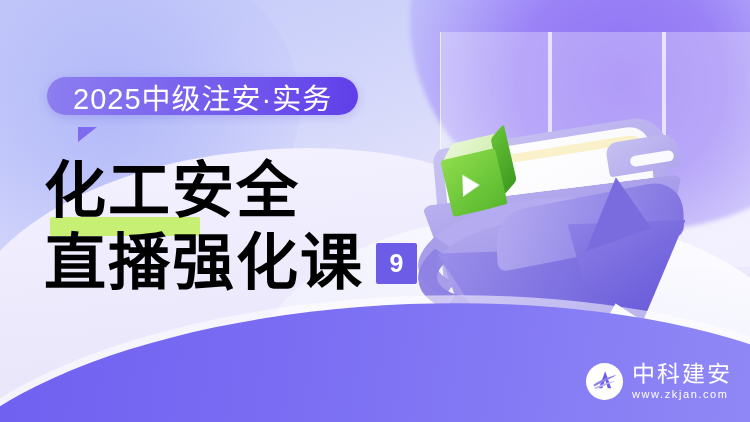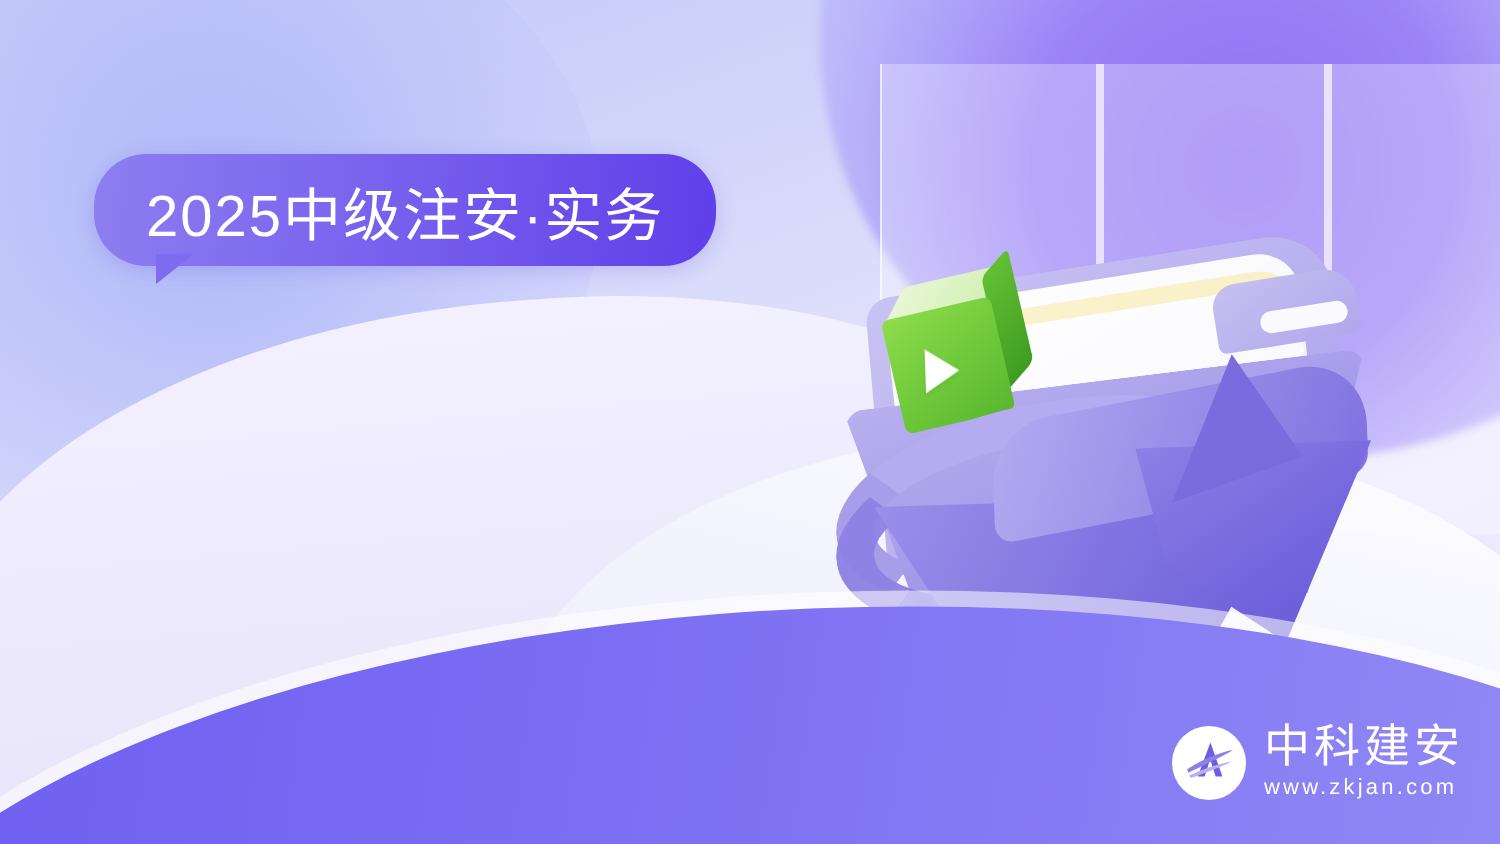--- a/index.html
+++ b/index.html
@@ -195,21 +195,21 @@
     width:210px; height:78px;
     background:linear-gradient(120deg,#9a8fe9 0%,#7f72e1 55%,#6a5cd8 100%);
     clip-path:polygon(0 0, 100% 6%, 78% 100%, 16% 74%);
     transform:rotate(-3deg);
     border-radius:0 0 30px 30px;
   }
 
   
   .badge{
     position:absolute; left:47px; top:77px;
-    height:56px; padding:0 26px;
+    height:38px; padding:0 26px;
     display:flex; align-items:center;
     border-radius:26px;
     background:linear-gradient(95deg,#8d7ef0 0%,#7a64ee 42%,#5f3fe9 100%);
     box-shadow:0 2px 10px rgba(96,70,220,.22);
   }
   .badge span{
     color:#ffffff;
     font-size:29px;
     letter-spacing:1px;
     font-weight:400;
@@ -323,20 +323,28 @@
   </div>
 
   <div class="band-edge"></div>
   <div class="band"></div>
 
   <div class="badge">
     <span>2025中级注安·实务</span>
   </div>
   <div class="badge-tail"></div>
 
+  <div class="title-wrap">
+    <div class="hl"></div>
+    <div class="t-line l1">化工安全</div>
+    <div class="t-line l2">
+      <span>直播强化课</span>
+      <span class="ep">9</span>
+    </div>
+  </div>
 
   <div class="logo">
     <div class="logo-mark">
       <svg width="30" height="30" viewBox="0 0 30 30" aria-hidden="true">
         <path d="M15.2 5.2 L21.2 22.2 L17.8 22.2 L15.1 13.6 L12.3 22.2 L8.9 22.2 Z" fill="#6c5ce6"></path>
         <path d="M3.5 18.8 C10 14.2 19.5 10.2 26.6 9.0 C20.2 12.8 10.6 17.2 4.2 20.4 Z" fill="#8d81e9"></path>
         <path d="M4.6 21.8 C11 18.6 20 15.6 25.8 14.8 C19.6 18.0 11.2 21.0 5.4 23.0 Z" fill="#b8b0f2"></path>
       </svg>
     </div>
     <div class="logo-text">

